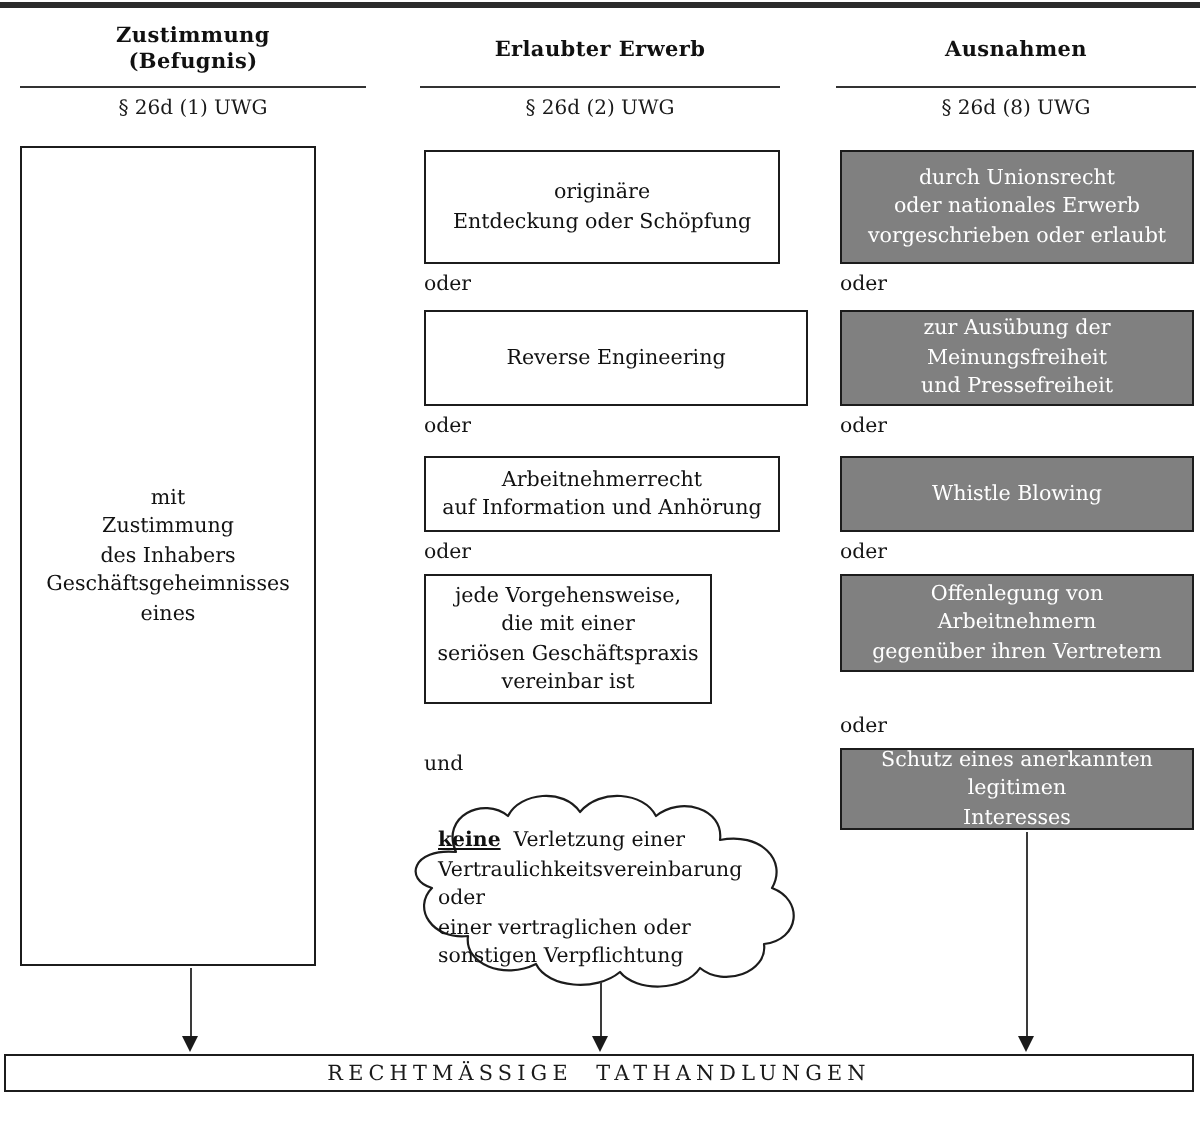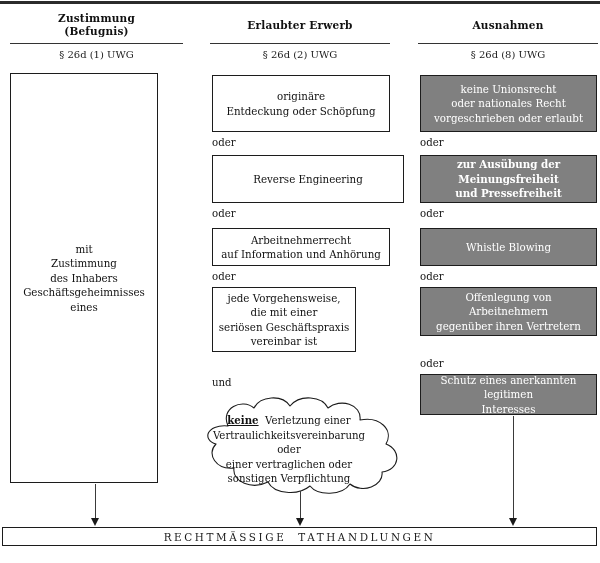--- a/index.html
+++ b/index.html
@@ -88,24 +88,23 @@
     border-top: 8px solid #1a1a1a;
   }
   
   .cloud-wrap {
     position: absolute;
     left: 190px;
     top: 396px;
   }
   .cloud-text {
     position: absolute;
-    left: 203px;
+    left: 219px;
     top: 413px;
     width: 172px;
-    text-align: center;
     font-size: 10.2px;
     line-height: 14.6px;
     color: #111111;
   }
   .kw {
     font-weight: bold;
     text-decoration: underline;
   }
   
   .result-box {
@@ -226,29 +225,29 @@
   <div class="arrow-head" style="left:295.5px; top:518px;"></div>
 
   <div class="col-head" style="left:418px; top:19px; width:180px;">
     <div>Ausnahmen</div>
   </div>
   <div class="head-rule" style="left:418px; top:43px; width:180px;"></div>
   <div class="col-sub" style="left:418px; top:49px; width:180px;">§ 26d (8) UWG</div>
 
   <div class="box gray" style="left:420px; top:75px; width:177px; height:57px;">
     <div class="box-inner">
-      <div>keine Unionsrecht</div>
-      <div>oder nationales Recht</div>
+      <div>durch Unionsrecht</div>
+      <div>oder nationales Erwerb</div>
       <div>vorgeschrieben oder erlaubt</div>
     </div>
   </div>
 
   <div class="conn" style="left:420px; top:137px; width:177px;">oder</div>
 
-  <div class="box gray" style="left:420px; top:155px; width:177px; height:48px;font-weight:bold;">
+  <div class="box gray" style="left:420px; top:155px; width:177px; height:48px;">
     <div class="box-inner">
       <div>zur Ausübung der Meinungsfreiheit</div>
       <div>und Pressefreiheit</div>
     </div>
   </div>
 
   <div class="conn" style="left:420px; top:208px; width:177px;">oder</div>
 
   <div class="box gray" style="left:420px; top:228px; width:177px; height:38px;">
     <div class="box-inner">

